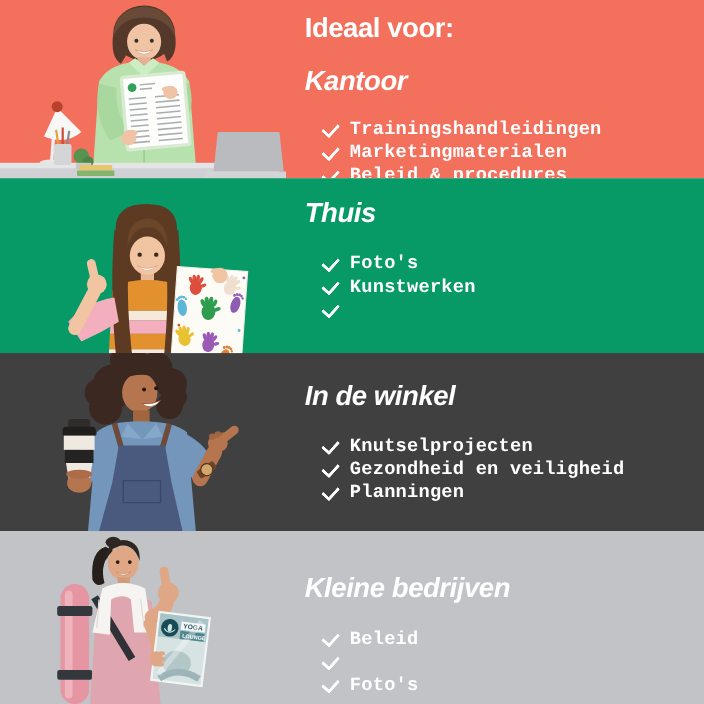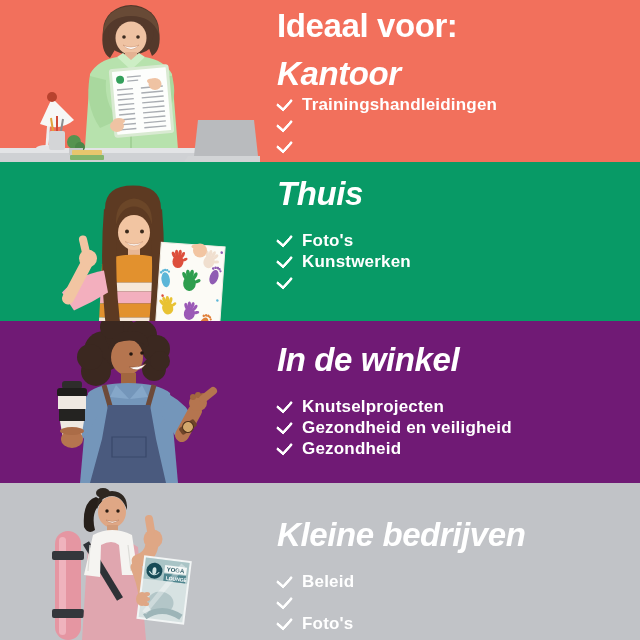--- a/index.html
+++ b/index.html
@@ -9,25 +9,25 @@
   .sec-1{top:0;height:162px;}
   .sec-2{top:162px;height:196px;}
   .sec-3{top:321px;height:162px;}
   .sec-4{top:483px;height:157px;}
   .photo{position:absolute;left:0;top:0;width:260px;height:100%;display:block;}
   .copy{position:absolute;left:277px;color:#fff;}
   .sec-1 .copy{top:8px;}
   .sec-2 .copy{top:14px;}
   .sec-3 .copy{top:21px;}
   .sec-4 .copy{top:34px;}
-  .main-title,.section-title{margin:0;font-size:33px;line-height:36px;font-weight:700;letter-spacing:-0.4px;}
+  .main-title,.section-title{margin:0;font-size:25px;line-height:36px;font-weight:700;letter-spacing:-0.4px;}
   .main-title{margin-bottom:12px;}
   .section-title{margin-bottom:18px;font-style:italic;}
   .sec-1 .section-title{margin-bottom:2px;}
-  ul.features{list-style:none;margin:0;padding:0;}
+  ul.features{list-style:none;margin:16px;padding:0;font-family:Liberation Mono, monospace;}
   .features li{display:flex;align-items:center;height:21px;font-size:17px;font-weight:700;letter-spacing:0.2px;}
   .check{flex:0 0 auto;width:12px;height:7px;border-left:3px solid #fff;border-bottom:3px solid #fff;
          border-radius:1.5px;transform:rotate(-48deg);margin-right:10px;margin-top:-4px;}
   svg text{font-family:"Liberation Sans",sans-serif;font-weight:bold;}
 </style>
 </head>
 <body>
 
 <div class="canvas">
 
@@ -97,23 +97,25 @@
     <div class="copy">
       <h1 class="main-title">Ideaal voor:</h1>
       <h2 class="section-title">Kantoor</h2>
       <ul class="features">
         <li>
             <span class="check"></span>
             <span>Trainingshandleidingen</span>
           </li>
         <li>
             <span class="check"></span>
-          </li>
-        <li>
-            <span class="check"></span>
+            <span>Marketingmaterialen</span>
+          </li>
+        <li>
+            <span class="check"></span>
+            <span>Beleid &amp; procedures</span>
           </li>
       </ul>
     </div>
   </div>
 
   <div class="section sec-2" style="background: rgb(8, 154, 102);">
     <svg class="photo" viewBox="0 0 260 159">
       <defs>
         <g id="hp2">
           <ellipse cx="0" cy="0" rx="5.5" ry="6.5"></ellipse>
@@ -188,21 +190,21 @@
             <span class="check"></span>
             <span>Kunstwerken</span>
           </li>
         <li>
             <span class="check"></span>
           </li>
       </ul>
     </div>
   </div>
 
-  <div class="section sec-3" style="background: #701a75;">
+  <div class="section sec-3" style="background: #404040;">
     <svg class="photo" viewBox="0 0 260 162">
       <g>
         <g fill="#3b2820">
           <circle cx="104" cy="30" r="20"></circle>
             <circle cx="122" cy="14" r="17"></circle>
             <circle cx="142" cy="14" r="15"></circle>
           <circle cx="156" cy="28" r="14"></circle>
             <circle cx="96" cy="50" r="15"></circle>
             <circle cx="154" cy="48" r="12"></circle>
           <circle cx="112" cy="6" r="12"></circle>
@@ -253,21 +255,21 @@
         <li>
             <span class="check"></span>
             <span>Knutselprojecten</span>
           </li>
         <li>
             <span class="check"></span>
             <span>Gezondheid en veiligheid</span>
           </li>
         <li>
             <span class="check"></span>
-            <span>Gezondheid</span>
+            <span>Planningen</span>
           </li>
       </ul>
     </div>
   </div>
 
   <div class="section sec-4" style="background: rgb(193, 195, 199);">
     <svg class="photo" viewBox="0 0 260 157">
       <g>
         <rect x="55" y="48" width="26" height="109" rx="13" fill="#e596a2"></rect>
         <rect x="59" y="54" width="7" height="98" rx="3.5" fill="#efb3bd"></rect>

